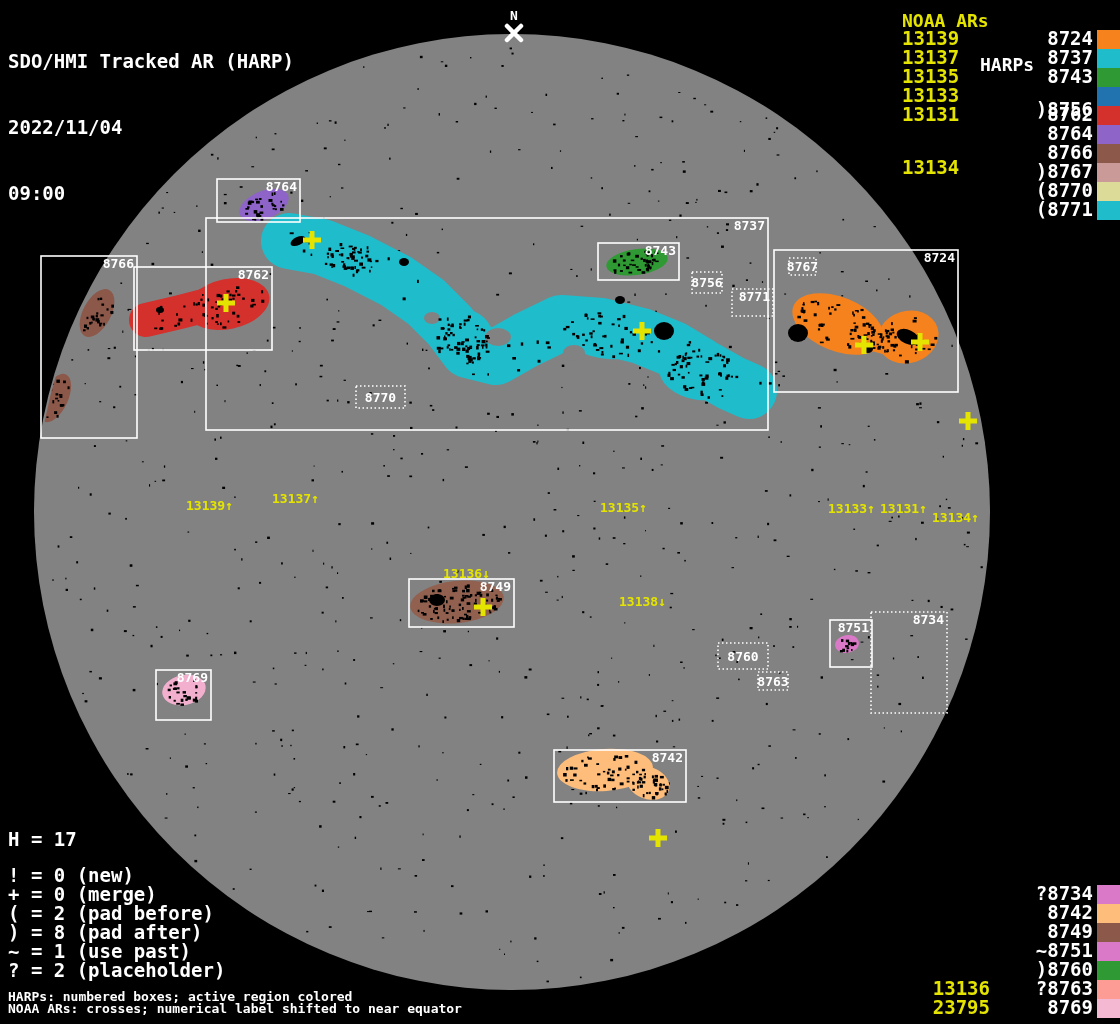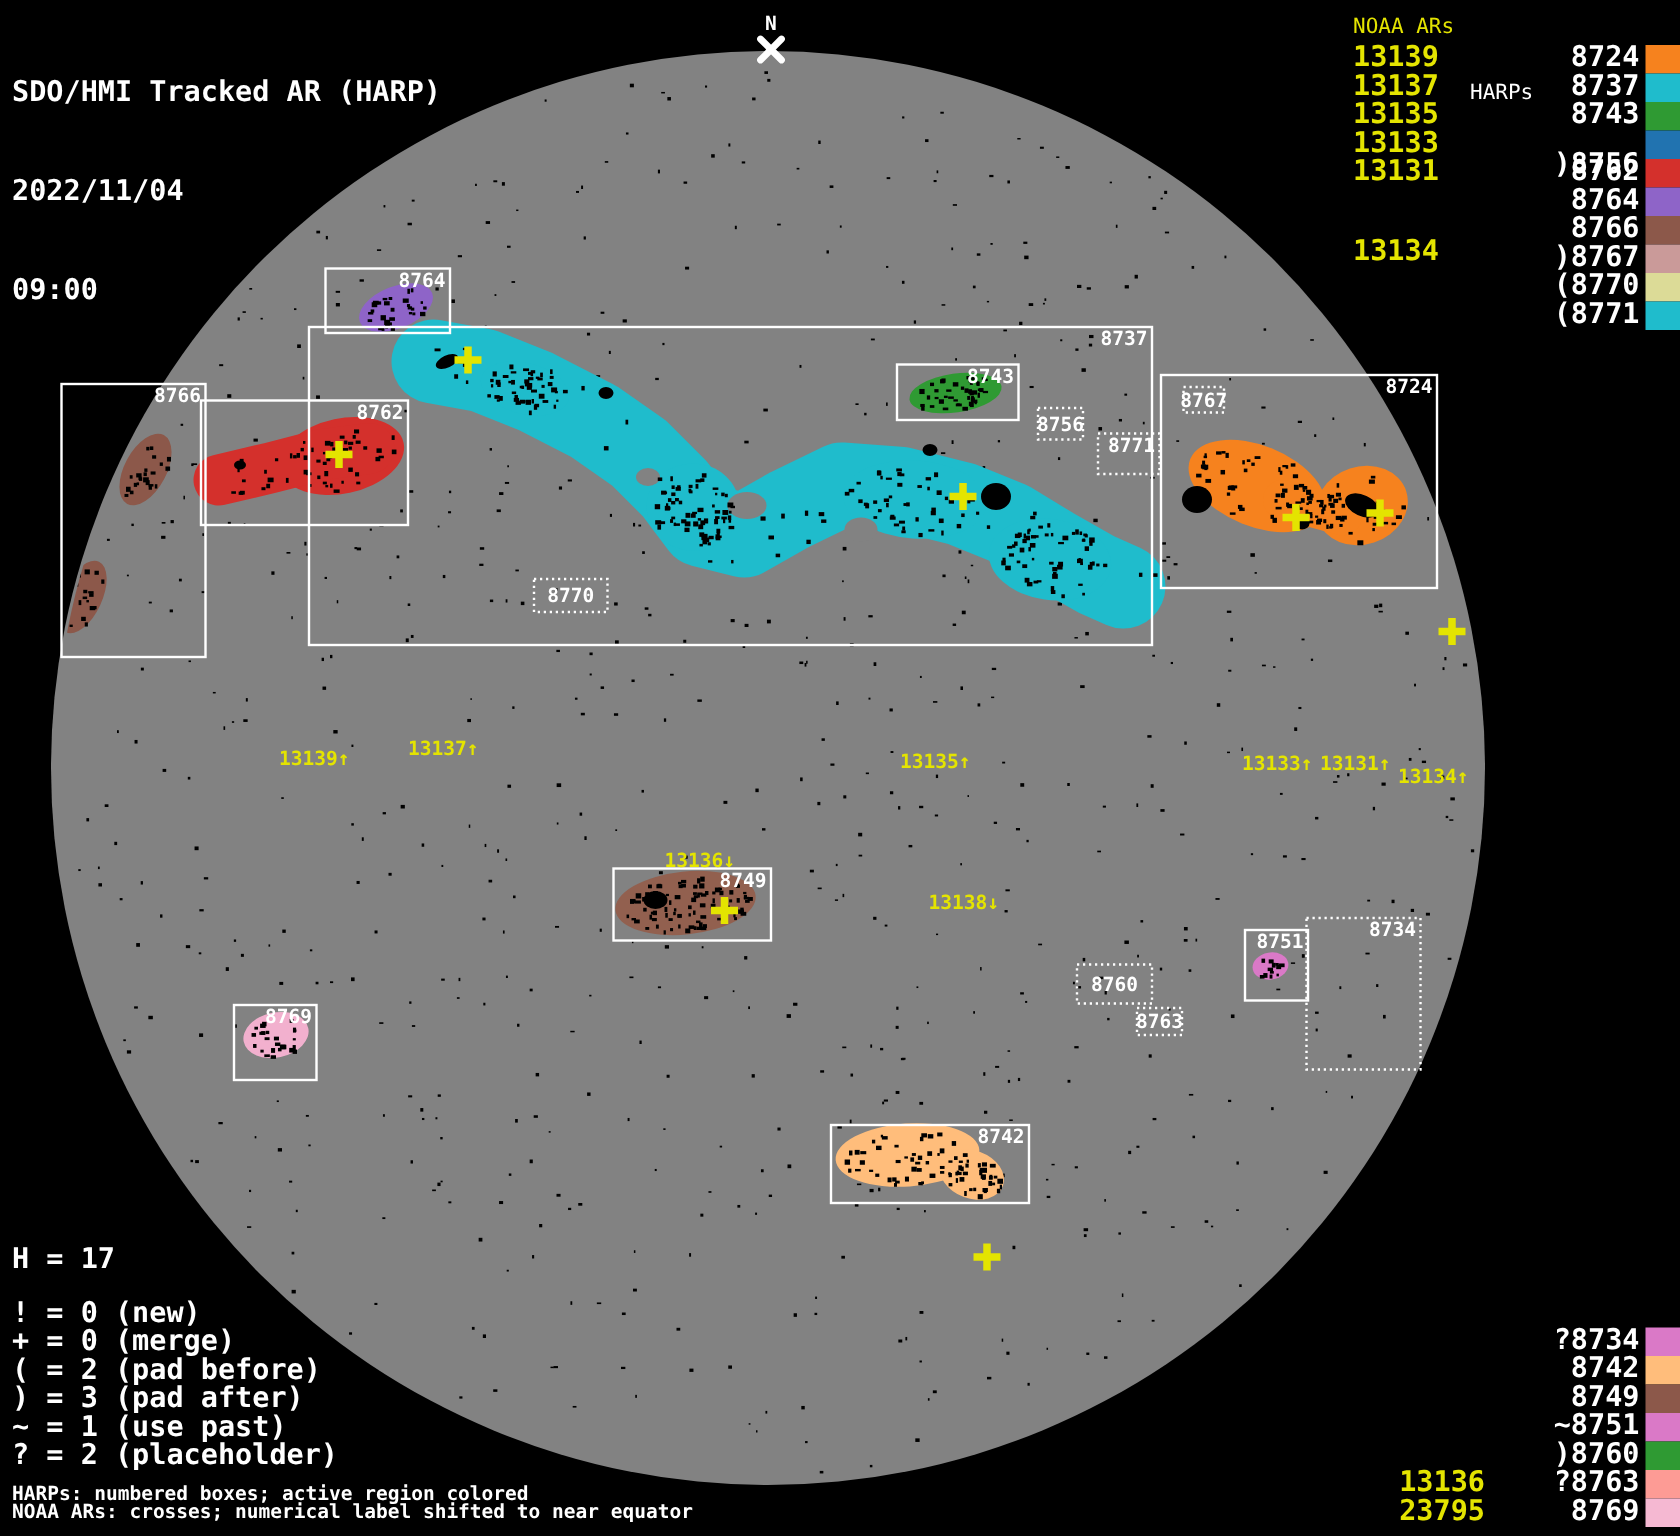--- a/index.html
+++ b/index.html
@@ -1,21 +1,21 @@
 <!DOCTYPE html>
 <html><head>
 <meta charset="utf-8">
 <style>
   html,body{margin:0;padding:0;background:#000;}
   #app{position:relative;width:1120px;height:1024px;background:#000;overflow:hidden;
        font-family:"DejaVu Sans Mono",monospace;}
   #disk-svg{position:absolute;left:0;top:0;}
   .title{position:absolute;left:8px;top:6px;color:#fff;font-size:19px;font-weight:bold;
          line-height:22px;white-space:pre;}
-  .hdr{position:absolute;top:10px;font-size:14px;font-weight:normal;color:#fff;white-space:pre;}
+  .hdr{position:absolute;top:10px;font-size:18px;font-weight:bold;color:#fff;white-space:pre;}
   .noaa-hdr{left:902px;color:#E4E400;}
   .harps-hdr{left:980px;margin-top:44px;}
   .lg{position:absolute;font-size:19px;font-weight:bold;line-height:19px;height:19px;white-space:pre;}
   .lg-noaa-l{left:902px;color:#E4E400;}
   .lg-noaa-r{left:890px;width:100px;text-align:right;color:#E4E400;}
   .lg-harp{left:943px;width:150px;text-align:right;color:#fff;}
   .swatch{position:absolute;left:1097px;width:23px;height:19px;}
   #h-line{position:absolute;left:8px;top:828px;color:#fff;font-size:19px;font-weight:bold;white-space:pre;}
   .stats-line{position:absolute;left:8px;color:#fff;font-size:19px;font-weight:bold;
               line-height:19px;white-space:pre;}
@@ -1692,21 +1692,21 @@
       <div class="lg lg-noaa-r" style="top: 998px;">23795</div>
       <div class="lg lg-harp" style="top: 998px;">8769</div>
       <div class="swatch" style="top: 999px; background: rgb(245, 184, 210);"></div>
     </div>
 
   <div id="h-line">H = 17</div>
   <div id="stats-lines">
       <div class="stats-line" style="top: 866px;">! = 0 (new)</div>
       <div class="stats-line" style="top: 885px;">+ = 0 (merge)</div>
       <div class="stats-line" style="top: 904px;">( = 2 (pad before)</div>
-      <div class="stats-line" style="top: 923px;">) = 3 (pad after)</div>
+      <div class="stats-line" style="top: 923px;">) = 8 (pad after)</div>
       <div class="stats-line" style="top: 942px;">~ = 1 (use past)</div>
       <div class="stats-line" style="top: 961px;">? = 2 (placeholder)</div>
     </div>
   <div id="footnotes">
       <div class="footnote" style="top: 991px;">HARPs: numbered boxes; active region colored</div>
       <div class="footnote" style="top: 1003px;">NOAA ARs: crosses; numerical label shifted to near equator</div>
     </div>
 </div>
 
 </body></html>

